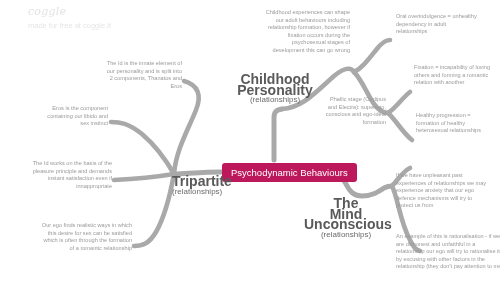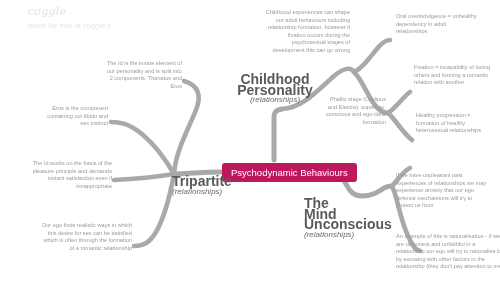--- a/index.html
+++ b/index.html
@@ -43,21 +43,20 @@
   }
 
   .branch-title{
     font-size:14px;
     font-weight:bold;
     color:#5a5a5a;
     line-height:10.5px;
   }
   .branch-sub{
     font-size:8px;
-    font-style:italic;
     color:#6b6b6b;
     line-height:10.5px;
   }
 
   .leaf{
     font-size:5.6px;
     color:#9a9a9a;
     line-height:7.6px;
   }
   .leaf.r{text-align:right;}
@@ -102,21 +101,21 @@
     <div class="branch-title">Tripartite</div>
     <div class="branch-sub">(relationships)</div>
   </div>
 
   <div class="node" style="left:216px;top:74px;width:86px;text-align:center;">
     <div class="branch-title">Childhood</div>
     <div class="branch-title">Personality</div>
     <div class="branch-sub">(relationships)</div>
   </div>
 
-  <div class="node" style="left:288px;top:198px;width:84px;text-align:left;">
+  <div class="node" style="left:288px;top:198px;width:84px;text-align:center;">
     <div class="branch-title">The</div>
     <div class="branch-title">Mind</div>
     <div class="branch-title">Unconscious</div>
     <div class="branch-sub">(relationships)</div>
   </div>
 
   <div class="node leaf r" style="left:88px;top:60px;width:78px;">The Id is the innate element of our personality and is split into 2 components, Thanatos and Eros</div>
   <div class="node leaf r" style="left:30px;top:105px;width:62px;">Eros is the component containing our libido and sex instinct</div>
   <div class="node leaf r" style="left:12px;top:160px;width:84px;">The Id works on the basis of the pleasure principle and demands instant satisfaction even if innappropriate</div>
   <div class="node leaf r" style="left:24px;top:222px;width:92px;">Our ego finds realistic ways in which this desire for sex can be satisfied which is often through the formation of a romantic relationship</div>

